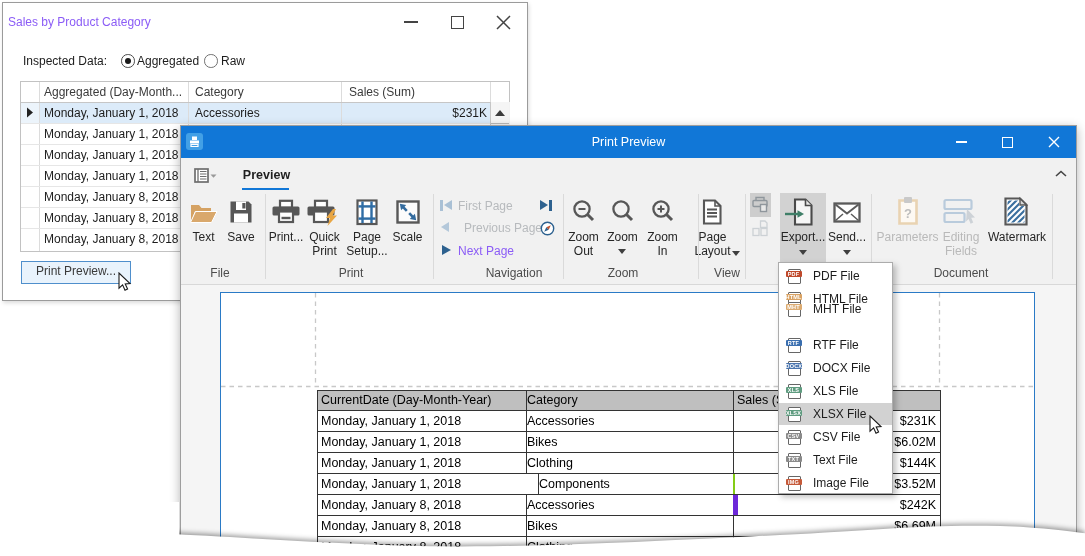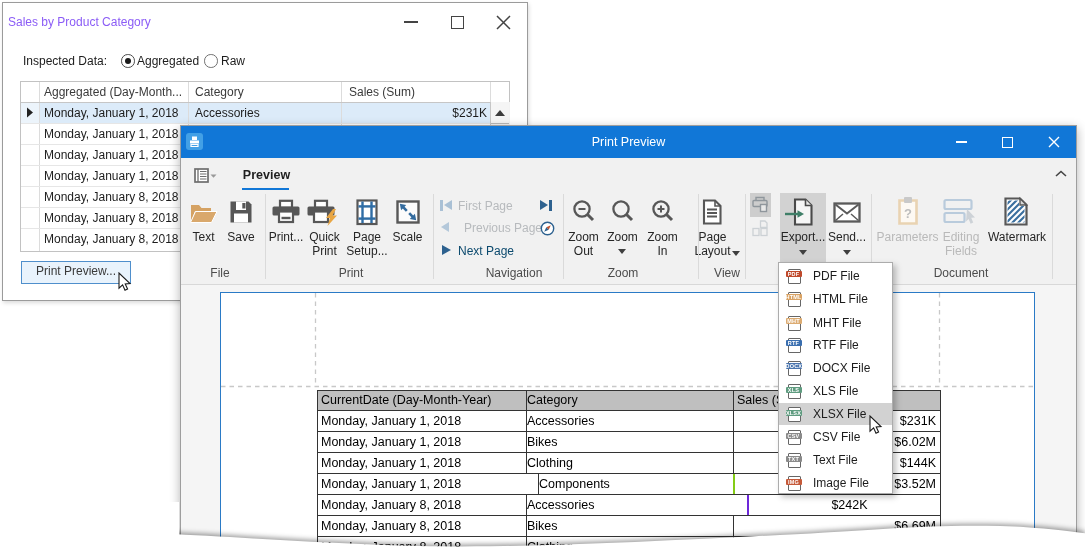--- a/index.html
+++ b/index.html
@@ -16,21 +16,21 @@
 #tbar{position:absolute;left:0;top:0;width:100%;height:32px;background:#1177d7}
 #tbar .tt{position:absolute;width:100%;top:9px;text-align:center;color:#fff;font-size:12.5px}
 #tabrow{position:absolute;left:0;top:32px;width:100%;height:32px}
 #prevtab{position:absolute;left:58px;top:42px;width:55px;text-align:center;font-size:12.5px;font-weight:700;color:#1f1f1f}
 #tabline{position:absolute;left:61px;top:61.5px;width:47px;height:2.4px;background:#1177d7}
 .sep{position:absolute;top:68px;height:85px;width:1px;background:#dadada}
 .lbl{position:absolute;text-align:center;font-size:12px;color:#262626;line-height:13.5px;white-space:pre}
 .lbl.dis{color:#b9b9b9}
 .gl{position:absolute;top:140px;font-size:12px;color:#4c4c4c;text-align:center}
 .icon{position:absolute}
-.navt{position:absolute;font-size:12px;color:#0c4a6e;white-space:nowrap}
+.navt{position:absolute;font-size:12px;color:#8b5cf6;white-space:nowrap}
 .navt.dis{color:#b7babd}
 #ribbonline{position:absolute;left:0;top:157.5px;width:100%;height:1px;background:#d8d8d8}
 #pvarea{position:absolute;left:0;top:158.5px;width:100%;height:271px;background:#f5f5f5}
 #page{position:absolute;left:39px;top:166px;width:813px;height:264px;border:1px solid #2a7ac6;background:#fff}
 #doctbl{position:absolute;left:96px;top:97px;width:624px;font-size:12.5px;color:#000}
 .drow{position:absolute;left:0;width:624px;border:1px solid #333;box-sizing:border-box}
 .dcell{position:absolute;top:0;bottom:0;white-space:nowrap;overflow:hidden}
 #menu{position:absolute;left:778px;top:262px;width:115px;height:232px;background:#fff;border:1px solid #acacac;box-sizing:border-box;z-index:5;box-shadow:3px 3px 6px rgba(0,0,0,.25)}
 .mi{position:absolute;left:0;width:113px;height:23.1px}
 .mi .mt{position:absolute;left:34px;top:4.5px;font-size:12px;color:#1c1c1c}
@@ -334,21 +334,21 @@
         <div class="dcell" style="left:415px;width:207px;line-height:20px;border-left:1px solid #333;text-align:right;padding-right:4px;box-sizing:border-box">$144K</div>
       </div>
       <div class="drow" style="top:83px;height:22px">
         <div class="dcell" style="left:3px;width:203px;line-height:20px">Monday, January 1, 2018</div>
         <div class="dcell" style="left:220px;width:203px;line-height:20px;border-left:1px solid #333">Components</div>
         <div class="dcell" style="left:415px;width:207px;line-height:20px;border-left:2px solid #84cc16;text-align:right;padding-right:4px;box-sizing:border-box">$3.52M</div>
       </div>
       <div class="drow" style="top:104px;height:22px">
         <div class="dcell" style="left:3px;width:203px;line-height:20px">Monday, January 8, 2018</div>
         <div class="dcell" style="left:208px;width:203px;line-height:20px;border-left:1px solid #333">Accessories</div>
-        <div class="dcell" style="left:429px;width:207px;line-height:20px;border-left:2px solid #6d28d9;text-align:center;padding-right:4px;box-sizing:border-box">$242K</div>
+        <div class="dcell" style="left:415px;width:207px;line-height:20px;border-left:5px solid #6d28d9;text-align:right;padding-right:4px;box-sizing:border-box">$242K</div>
       </div>
       <div class="drow" style="top:125px;height:22px">
         <div class="dcell" style="left:3px;width:203px;line-height:20px">Monday, January 8, 2018</div>
         <div class="dcell" style="left:208px;width:203px;line-height:20px;border-left:1px solid #333">Bikes</div>
         <div class="dcell" style="left:415px;width:207px;line-height:20px;border-left:1px solid #333;text-align:right;padding-right:4px;box-sizing:border-box">$6.69M</div>
       </div>
       <div class="drow" style="top:146px;height:22px">
         <div class="dcell" style="left:3px;width:203px;line-height:20px">Monday, January 8, 2018</div>
         <div class="dcell" style="left:208px;width:203px;line-height:20px;border-left:1px solid #333">Clothing</div>
         <div class="dcell" style="left:415px;width:207px;line-height:20px;border-left:1px solid #333;text-align:right;padding-right:4px;box-sizing:border-box">$208K</div>
@@ -364,21 +364,21 @@
       </span>
       <span class="mt">PDF File</span>
     </div>
   <div class="mi" style="top:24.1px">
       <span class="fic">
         <span class="pg"></span>
         <span class="bd" style="background:#d9a263">HTML</span>
       </span>
       <span class="mt">HTML File</span>
     </div>
-  <div class="mi" style="top:48px">
+  <div class="mi" style="top:34px">
       <span class="fic">
         <span class="pg"></span>
         <span class="bd" style="background:#dcab71">MHT</span>
       </span>
       <span class="mt">MHT File</span>
     </div>
   <div class="mi" style="top:93.4px">
       <span class="fic">
         <span class="pg"></span>
         <span class="bd" style="background:#4a74ad">DOCX</span>

